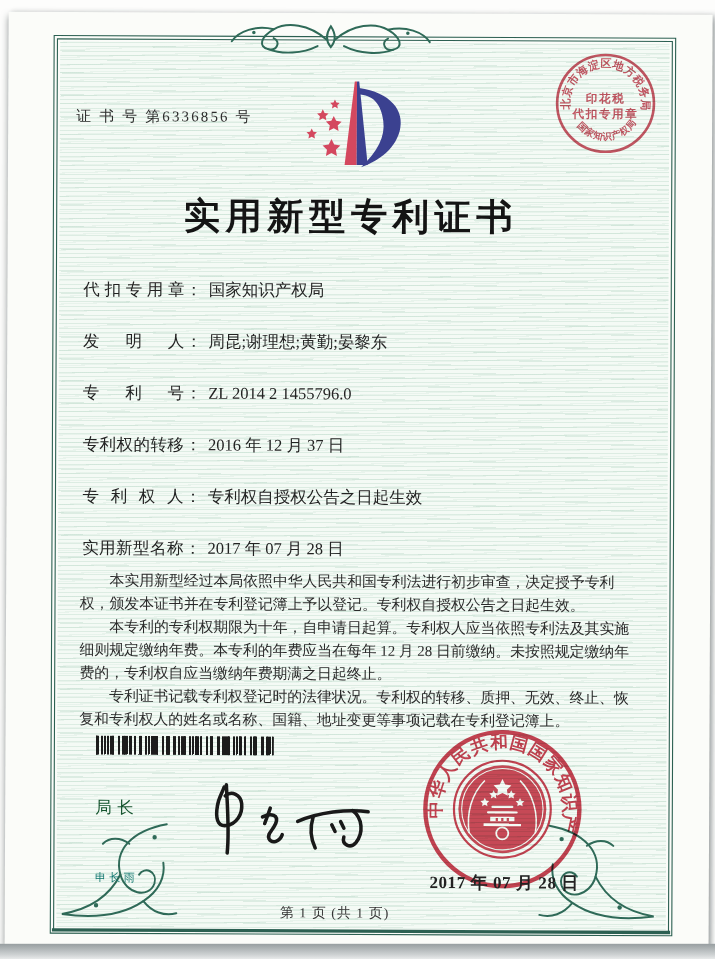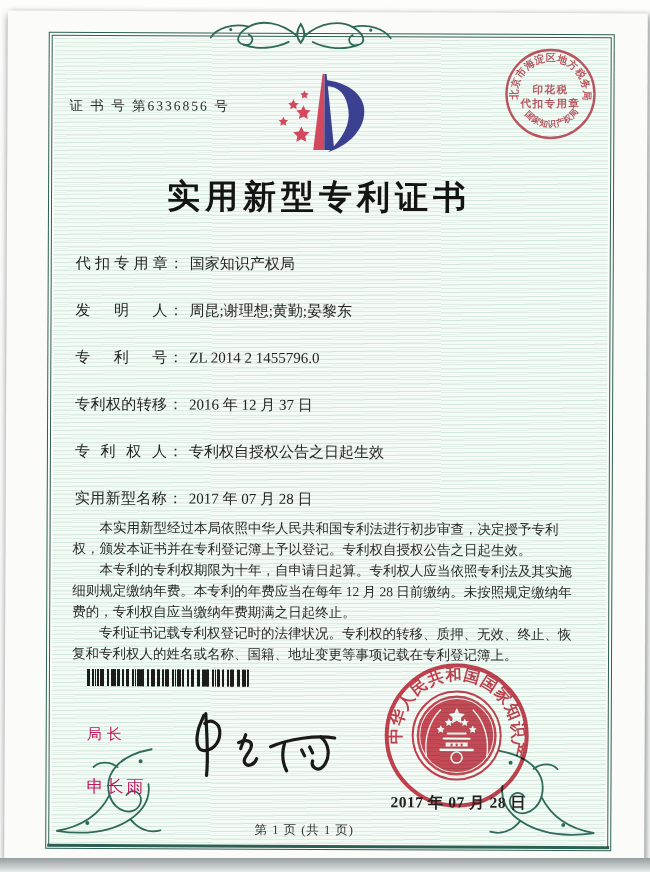--- a/index.html
+++ b/index.html
@@ -23,22 +23,22 @@
   .frow{position:absolute;left:69px;font-size:15px;color:#232323;white-space:nowrap;}
   .flabel{display:inline-block;width:92px;text-align:justify;text-align-last:justify;text-justify:inter-character;vertical-align:top;}
   .fcolon{display:inline-block;margin:0 6px 0 1px;}
   .r0{top:243px}.r1{top:290px}.r2{top:337px}.r3{top:384px}.r4{top:431px}.r5{top:478px}
   .body-text{position:absolute;left:67px;top:506px;width:500px;font-size:13.5px;line-height:21px;color:#2a2a2a;}
   .body-text p{margin:0;text-indent:27px;}
   .barcode{position:absolute;left:82px;top:658px;width:162px;height:17px;
      background:repeating-linear-gradient(90deg,#1c1c1c 0 2px,rgba(0,0,0,0) 2px 5px),
                 repeating-linear-gradient(90deg,#1c1c1c 0 1px,rgba(0,0,0,0) 1px 8px),
                 repeating-linear-gradient(90deg,#1c1c1c 0 3px,rgba(0,0,0,0) 3px 13px);}
-  .director-title{position:absolute;left:82px;top:714px;font-size:15px;letter-spacing:5px;color:#be185d;}
-  .director-name{position:absolute;left:82px;top:764px;font-size:17px;letter-spacing:3px;color:#be185d;}
+  .director-title{position:absolute;left:82px;top:714px;font-size:15px;letter-spacing:5px;color:#14532d;}
+  .director-name{position:absolute;left:82px;top:780px;font-size:10px;letter-spacing:3px;color:#0f766e;}
   .signature{position:absolute;left:179px;top:688px;}
   .signature path{stroke:#191919;stroke-width:3.2;fill:none;stroke-linecap:round;stroke-linejoin:round;}
   .main-seal{position:absolute;left:377px;top:648px;mix-blend-mode:multiply;opacity:.95;}
   .seal-date{position:absolute;left:386px;top:780px;font-size:15.5px;font-weight:bold;letter-spacing:.5px;color:#222;}
   .page-footer{position:absolute;left:0;top:810px;width:600px;text-align:center;font-size:12.5px;
                letter-spacing:1px;color:#333;}
   .seal-ring-text{font-size:16px;font-weight:bold;letter-spacing:1px;fill:#c8394a;}
   .tax-arc{font-size:10px;font-weight:bold;letter-spacing:.5px;fill:#c34050;}
   .tax-arc-b{font-size:8.5px;font-weight:bold;letter-spacing:.5px;fill:#c34050;}
   .tax-center{font-size:10.5px;font-weight:bold;letter-spacing:1.5px;fill:#c34050;text-anchor:middle;}

